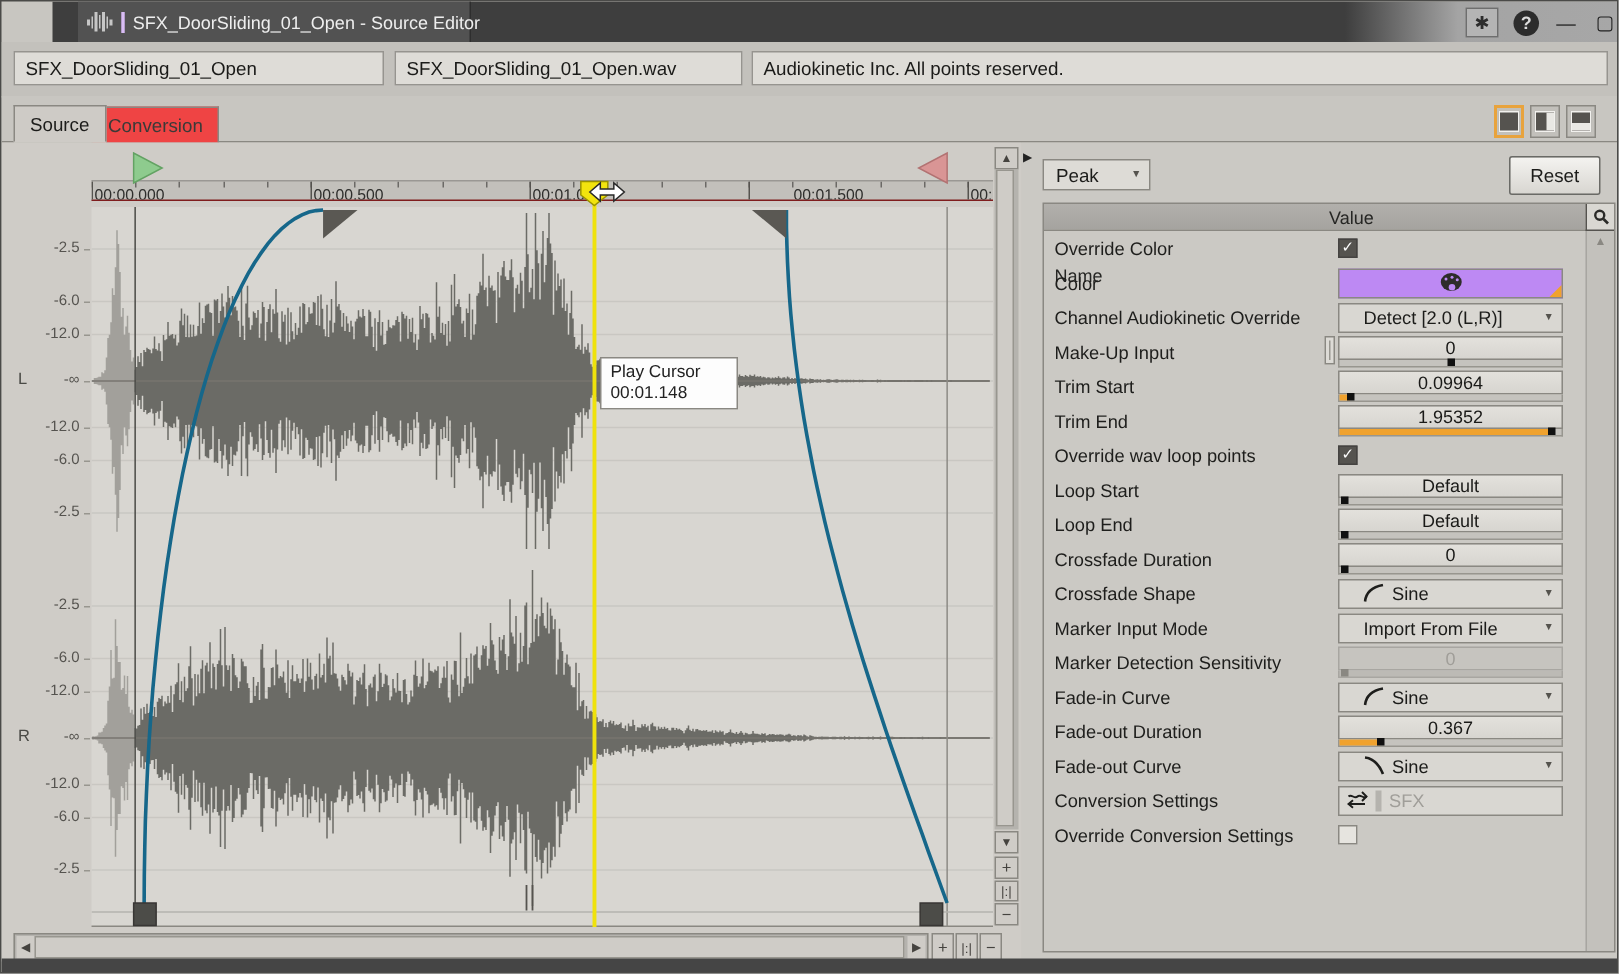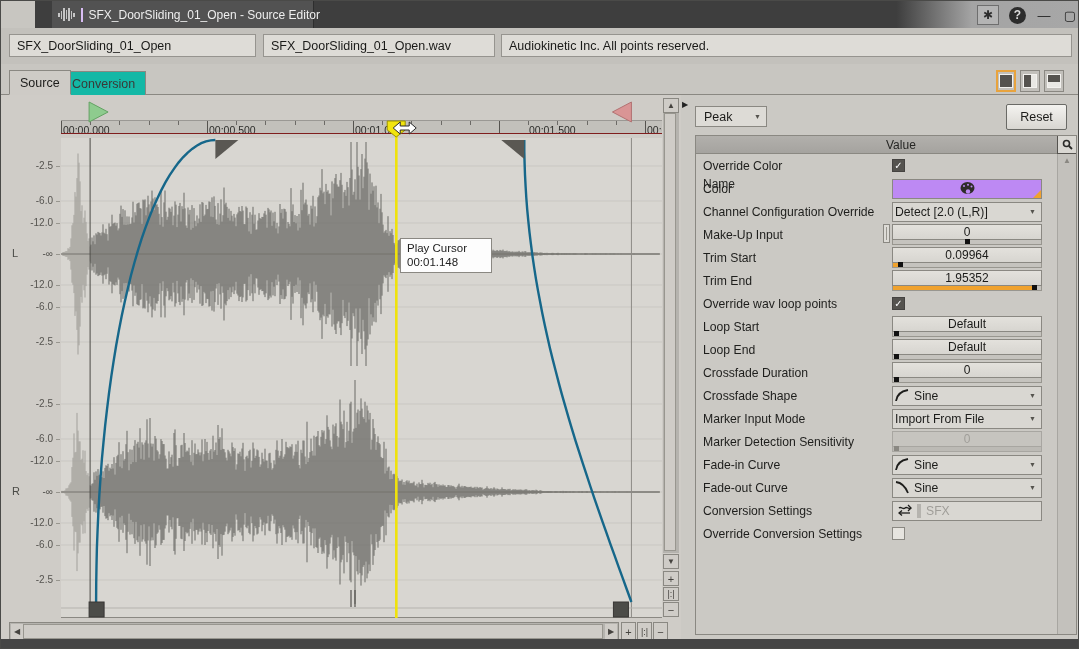--- a/index.html
+++ b/index.html
@@ -23,21 +23,21 @@
   
   .fields-row{position:absolute;left:0;top:27px;width:100%;height:36px;background:#c3c1bc;border-bottom:1px solid #a8a6a1;}
   .hfield{position:absolute;top:6px;height:23px;background:#dedcd7;border:1px solid #96948f;box-sizing:border-box;
     display:flex;align-items:center;padding-left:7px;font-size:12.5px;color:#1a1a18;}
   
   .tabstrip{position:absolute;left:0;top:63px;width:100%;height:31px;background:#c8c6c1;}
   .tabstrip .baseline{position:absolute;left:0;bottom:0;width:100%;height:1px;background:#8a8882;}
   .tab{position:absolute;bottom:0;height:24px;display:flex;align-items:center;justify-content:center;
     border:1px solid #8a8882;border-bottom:none;box-sizing:border-box;padding:0 10px;font-size:12.5px;}
   .tab.active{background:#cecbc6;z-index:3;height:25px;border-bottom:1px solid #cecbc6;}
-  .tab.inactive{background:#14b8a6;color:#3a3a38;}
+  .tab.inactive{background:#ef4444;color:#3a3a38;}
   .viewbtns{position:absolute;right:14px;top:6px;display:flex;gap:4px;}
   .viewbtn{width:20px;height:22px;border:1px solid #8a8882;background:#c2c0bb;box-sizing:border-box;
     display:flex;align-items:center;justify-content:center;}
   .viewbtn.sel{border:2px solid #e8a33d;}
   .vb-in{width:12px;height:12px;border:1px solid #f2f1ee;background:#55534f;position:relative;overflow:hidden;}
   .vb-in .half-r{position:absolute;right:0;top:0;width:5px;height:100%;background:#e9e8e4;}
   .vb-in .half-b{position:absolute;left:0;bottom:0;width:100%;height:5px;background:#e9e8e4;}
   
   .wavepanel{position:absolute;left:0;top:94px;width:680px;height:546px;background:#cfccc7;}
   #ruler{position:absolute;left:60px;top:25px;width:601px;height:14px;background:#c2c0bb;
@@ -87,21 +87,21 @@
   .cb.checked{background:#55534f;border-color:#454341;color:#fff;font-size:10px;}
   .numfield{height:16px;background:linear-gradient(#e3e1dc,#d7d5d0);border:1px solid #8a8882;box-sizing:border-box;
     text-align:center;font-size:12px;line-height:14px;color:#1a1a18;}
   .track{position:relative;height:5px;background:#c5c3be;border:1px solid #98968f;border-top:none;box-sizing:border-box;}
   .track .fill{position:absolute;left:0;top:0;height:100%;background:#f0a22e;}
   .track .thumb{position:absolute;top:-1px;width:5px;height:5px;background:#111;}
   .disabled .numfield{background:#c6c4bf;color:#a09e99;border-color:#a8a6a1;}
   .disabled .track{background:#bcbab5;border-color:#a8a6a1;}
   .disabled .track .thumb{background:#8a8882;}
   .dd{height:20px;background:#d9d7d2;border:1px solid #8a8882;box-sizing:border-box;
-    display:flex;align-items:center;padding:0 5px 0 2px;gap:5px;}
+    display:flex;align-items:center;padding:0 5px 0 16px;gap:5px;}
   .dd .lbl{flex:1;font-size:12.2px;white-space:nowrap;}
   .swatch{height:20px;background:#bd89f3;border:1px solid #8a8882;box-sizing:border-box;position:relative;
     display:flex;align-items:center;justify-content:center;}
   .swatch .corner{position:absolute;right:0;bottom:0;width:0;height:0;border-left:8px solid transparent;border-bottom:8px solid #f0a22e;}
   .objref{height:20px;background:#d9d7d2;border:1px solid #8a8882;box-sizing:border-box;
     display:flex;align-items:center;gap:5px;padding-left:5px;}
   .objref .bar{width:4px;height:14px;background:#b5b3ae;}
   .objref .lbl{color:#a09e99;font-size:12.2px;}
   .grip{position:absolute;left:-9px;top:0;width:7px;height:19px;border:1px solid #8a8882;background:#dddbd6;box-sizing:border-box;}
   .grip:after{content:"";position:absolute;left:2px;top:2px;bottom:2px;width:1px;background:#98968f;}
@@ -333,21 +333,21 @@
                   <circle cx="8" cy="9.5" r="2.2" fill="#bd89f3"></circle>
                   <circle cx="4" cy="4" r="1" fill="#bd89f3"></circle>
                   <circle cx="8" cy="2.8" r="1" fill="#bd89f3"></circle>
                   <circle cx="11.5" cy="4.5" r="1" fill="#bd89f3"></circle>
                 </svg>
                 <div class="corner"></div>
               </div>
             </div>
           </div>
           <div class="prow">
-            <div class="plabel">Channel Configuration Override</div>
+            <div class="plabel">Channel Audiokinetic Override</div>
             <div class="pcell">
               <div class="dd">
                 <div class="lbl">Detect [2.0 (L,R)]</div>
                 <div class="dd-arrow">▼</div>
               </div>
             </div>
           </div>
           <div class="prow">
             <div class="plabel">Make-Up Input</div>
             <div class="pcell">
@@ -445,20 +445,30 @@
           </div>
           <div class="prow">
             <div class="plabel">Fade-in Curve</div>
             <div class="pcell">
               <div class="dd">
                 <svg width="14" height="13" viewBox="0 0 14 13">
                   <path d="M1,12 Q2,3 13,1" stroke="#1e1e1c" stroke-width="1.8" fill="none"></path>
                 </svg>
                 <div class="lbl">Sine</div>
                 <div class="dd-arrow">▼</div>
+              </div>
+            </div>
+          </div>
+          <div class="prow">
+            <div class="plabel">Fade-out Duration</div>
+            <div class="pcell">
+              <div class="numfield">0.367</div>
+              <div class="track">
+                <div class="fill" style="width: 18%;"></div>
+                <div class="thumb" style="left: calc(18% - 2px);"></div>
               </div>
             </div>
           </div>
           <div class="prow">
             <div class="plabel">Fade-out Curve</div>
             <div class="pcell">
               <div class="dd">
                 <svg width="14" height="13" viewBox="0 0 14 13">
                   <path d="M1,1 Q9,2 13,12" stroke="#1e1e1c" stroke-width="1.8" fill="none"></path>
                 </svg>

